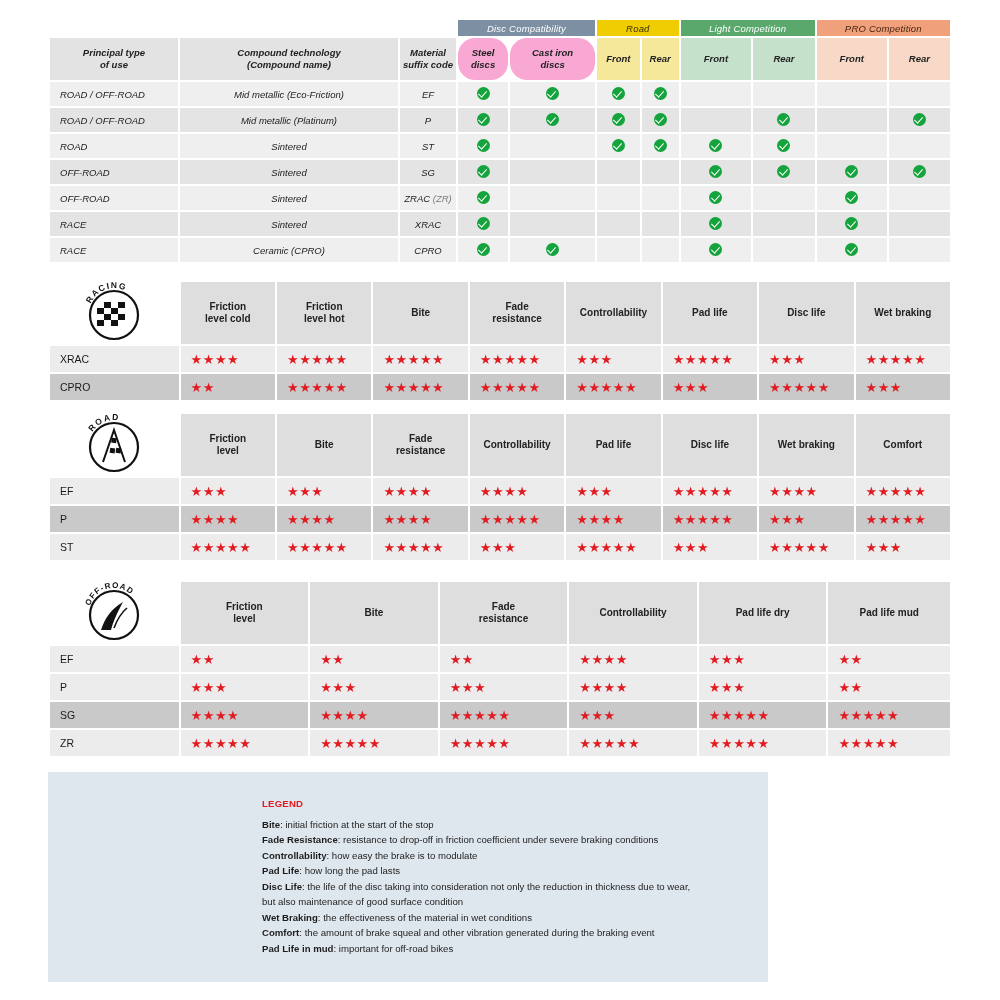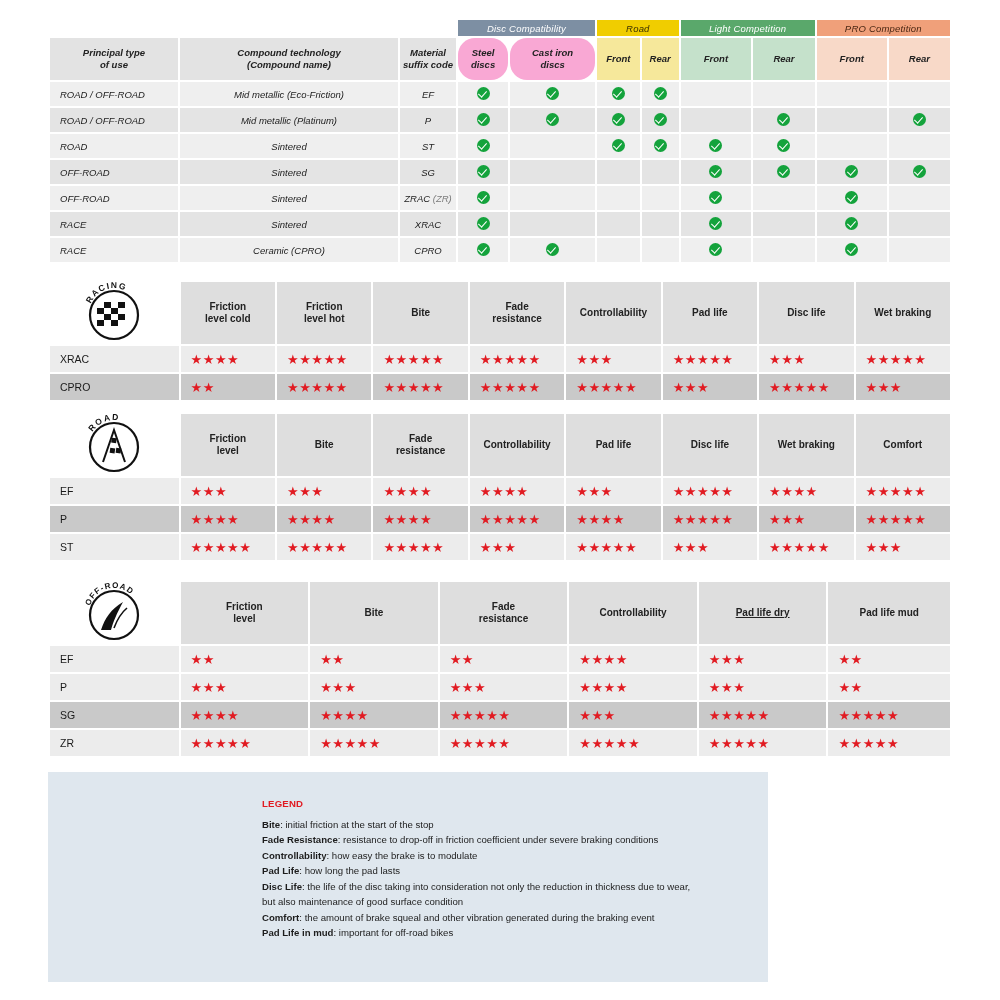--- a/index.html
+++ b/index.html
@@ -442,21 +442,21 @@
                 <text font-family="Liberation Sans, sans-serif" font-size="8" font-weight="bold" fill="#111" letter-spacing="1.1">
                   <textPath href="#arcOff" startOffset="9%">OFF-ROAD</textPath>
                 </text>
               </svg>
             </div>
           </td>
         <td class="colh" style="width: 127px;">Friction<br>level</td>
             <td class="colh" style="width: 127px;">Bite</td>
             <td class="colh" style="width: 127px;">Fade<br>resistance</td>
             <td class="colh" style="width: 127px;">Controllability</td>
-            <td class="colh" style="width: 127px; text-decoration: underline;">Pad life dry</td>
+            <td class="colh" style="width: 127px;">Pad life dry</td>
             <td class="colh" style="width: 121px;">Pad life mud</td>
           </tr>
       </thead>
       <tbody>
           <tr>
             <td class="name">EF</td>
             <td class="stars"><span class="star">★★</span></td>
             <td class="stars"><span class="star">★★</span></td>
             <td class="stars"><span class="star">★★</span></td>
             <td class="stars"><span class="star">★★★★</span></td>
@@ -497,19 +497,20 @@
   <div class="legend">
     <div class="legend-inner">
       <div class="legend-title">LEGEND</div>
       <div id="legend-rows">
           <div class="legend-row"><b>Bite</b>: initial friction at the start of the stop</div>
           <div class="legend-row"><b>Fade Resistance</b>: resistance to drop-off in friction coefficient under severe braking conditions</div>
           <div class="legend-row"><b>Controllability</b>: how easy the brake is to modulate</div>
           <div class="legend-row"><b>Pad Life</b>: how long the pad lasts</div>
           <div class="legend-row"><b>Disc Life</b>: the life of the disc taking into consideration not only the reduction in thickness due to wear,</div>
           <div class="legend-row">but also maintenance of good surface condition</div>
+          <div class="legend-row"><b>Wet Braking</b>: the effectiveness of the material in wet conditions</div>
           <div class="legend-row"><b>Comfort</b>: the amount of brake squeal and other vibration generated during the braking event</div>
           <div class="legend-row"><b>Pad Life in mud</b>: important for off-road bikes</div>
         </div>
     </div>
   </div>
 
 </div>
 
 </body></html>

